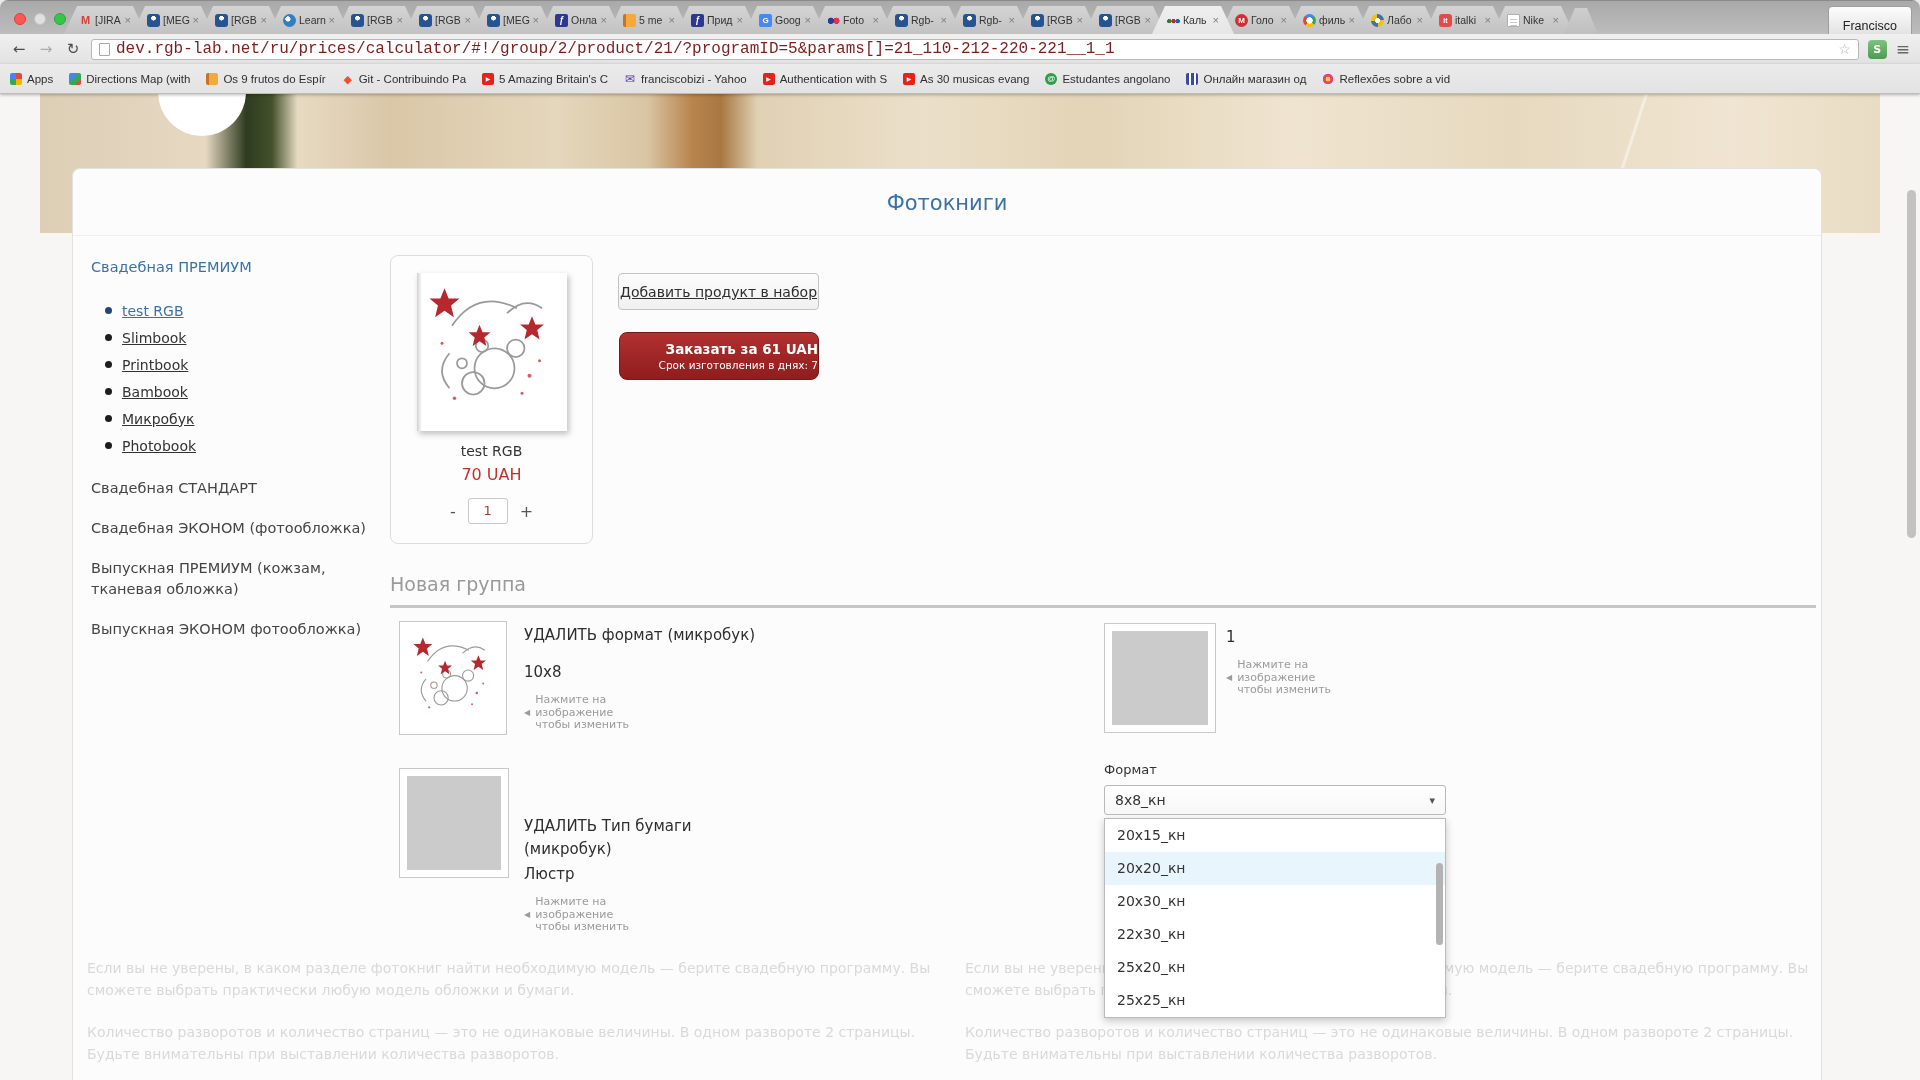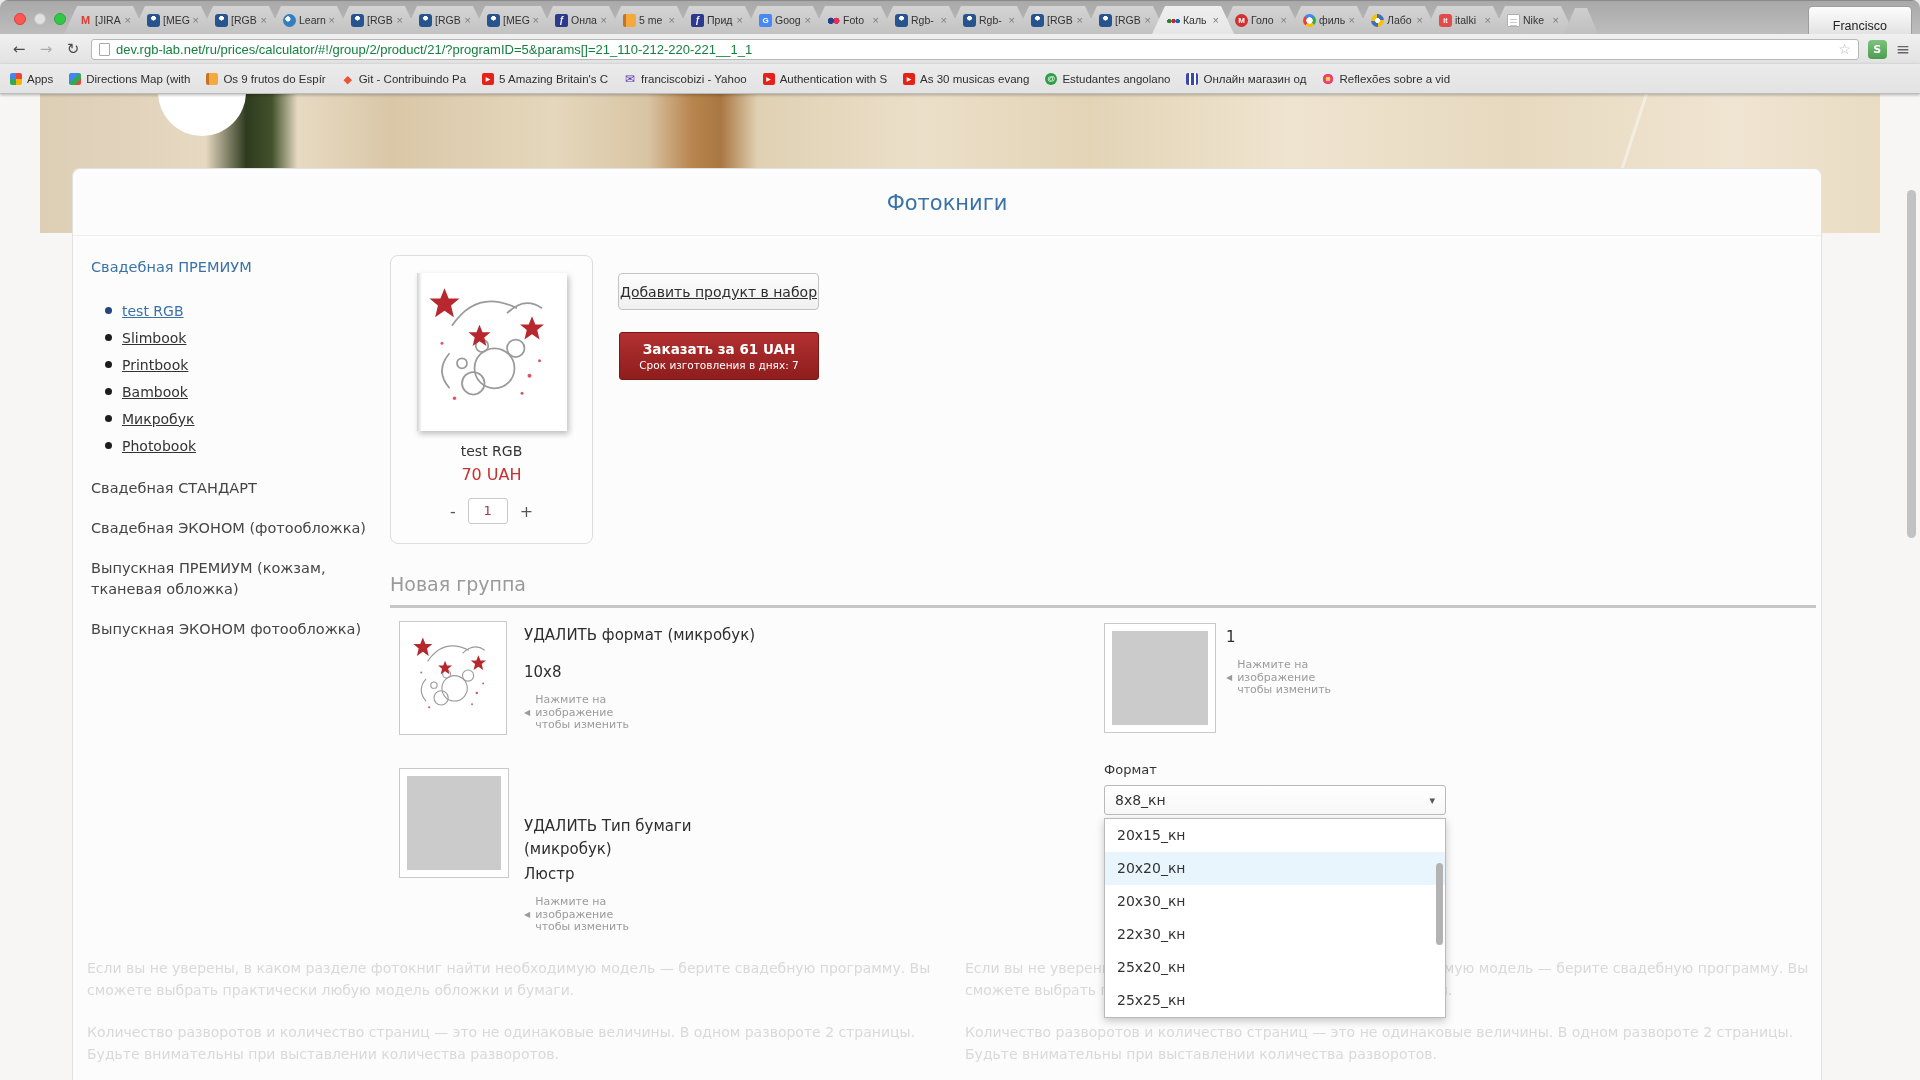--- a/index.html
+++ b/index.html
@@ -46,34 +46,34 @@
     background:radial-gradient(circle, #fff 0 3px, transparent 3.4px),
     conic-gradient(from -45deg,#4285f4 0 90deg,#34a853 0 180deg,#fbbc05 0 270deg,#ea4335 0); }
   .f-gear { border-radius:50%;
     background:radial-gradient(circle,#fff 0 2.2px, transparent 2.6px),
     conic-gradient(#3f6fb5 0 25%,#f4c20d 0 50%,#3f6fb5 0 75%,#f4c20d 0); }
   .f-italki { background:#e34b4b; color:#fff; font-size:7px; font-weight:bold; border-radius:3px; }
   .f-page { background:#fff; border:1px solid #b0b0b0; border-radius:1px;
     background-image:repeating-linear-gradient(#fff 0 2px,#c9c9c9 2px 3px); background-size:7px 9px;
     background-position:2px 2px; background-repeat:no-repeat; }
 
-  .profile-btn { position:absolute; right:8px; top:5px; height:40px; padding:0 24px;
+  .profile-btn { position:absolute; right:8px; top:5px; height:40px; padding:0 14px;
     background:linear-gradient(#fdfdfd,#d8d8d8); border:1px solid #9d9d9d; border-radius:4px;
     font-size:12.5px; color:#222; display:flex; align-items:center;
     font-family:"Liberation Sans", sans-serif; }
 
   .toolbar { position:absolute; left:0; top:34px; width:100%; height:30px;
     background:linear-gradient(#f0f0f0,#e2e2e2); display:flex; align-items:center; padding:0 10px; gap:9px; }
   .nav-ic { font-size:15px; color:#4c4c4c; width:18px; text-align:center; }
   .nav-ic.dim { color:#ababab; }
   .urlbar { flex:1; height:21px; background:#fff; border:1px solid #b7b7b7; border-radius:3px;
     display:flex; align-items:center; padding:0 7px; gap:6px; }
   .url-page-ic { width:11px; height:13px; background:#fff; border:1px solid #a8a8a8; border-radius:1px; flex:none; }
-  .url-text { flex:1; font-size:13px; color:#15803d; white-space:nowrap; overflow:hidden;
-    font-family:Liberation Sans, sans-serif; }
+  .url-text { flex:1; font-size:16px; color:#7f1d1d; white-space:nowrap; overflow:hidden;
+    font-family:Liberation Mono, monospace; }
   .star-ic { color:#b2b2b2; font-size:14px; flex:none; }
   .ext-badge { width:19px; height:19px; border-radius:4px; background:linear-gradient(#7dc47f,#4d9b51);
     color:#fff; font-size:11px; font-weight:bold; display:flex; align-items:center; justify-content:center; }
   .menu-ic { font-size:17px; color:#666; }
 
   .bookmarksbar { position:absolute; left:0; top:64px; width:100%; height:30px;
     background:linear-gradient(#ebebeb,#e3e3e3); border-bottom:1px solid #bcbcbc;
     box-shadow:0 1px 3px rgba(0,0,0,.28); display:flex; align-items:center; padding:0 10px; gap:16px; z-index:6; }
   .bm { display:flex; align-items:center; gap:5px; font-size:11.5px; color:#2f2f2f; white-space:nowrap;
     font-family:"Liberation Sans", sans-serif; }
@@ -131,22 +131,22 @@
   .stepper { margin-top:14px; display:flex; align-items:center; justify-content:center; gap:12px; }
   .step-btn { font-size:16px; color:#555; }
   .qty-input { width:40px; height:26px; border:1px solid #c9c9c9; border-radius:3px; background:#fff;
     text-align:center; font-size:13px; color:#a33c3c; line-height:24px; }
 
   
   .add-btn { position:absolute; left:545px; top:104px; width:201px; height:37px;
     background:linear-gradient(#fcfcfc,#f0f0f0); border:1px solid #c3c3c3; border-radius:4px;
     font-size:14px; color:#2e2e2e; display:flex; align-items:center; justify-content:center;text-decoration:underline; }
   .order-btn { position:absolute; left:546px; top:163px; width:200px; height:48px;
-    background:linear-gradient(#b23030,#8f1d1d); border:1px solid #7a1818; border-radius:3px;
-    color:#fff; display:flex; flex-direction:column; align-items:center; justify-content:center; }
+    background:linear-gradient(#b23030,#8f1d1d); border:1px solid #7a1818; border-radius:8px;
+    color:#fff; display:flex; flex-direction:column; align-items:flex-end; justify-content:center; }
   .order-l1 { font-size:13.5px; font-weight:bold; }
   .order-l2 { font-size:10.5px; margin-top:2px; }
 
   
   .group-h { position:absolute; left:317px; top:404px; font-size:19px; color:#9a9a9a; }
   .group-rule { position:absolute; left:317px; top:436px; width:1426px; border-top:3px solid #c6c6c6; }
 
   .thumb { position:absolute; background:#fff; border:1px solid #c9c9c9; display:flex;
     align-items:center; justify-content:center; }
   .thumb .inner-gray { width:calc(100% - 14px); height:calc(100% - 14px); background:#cbcbcb; }

